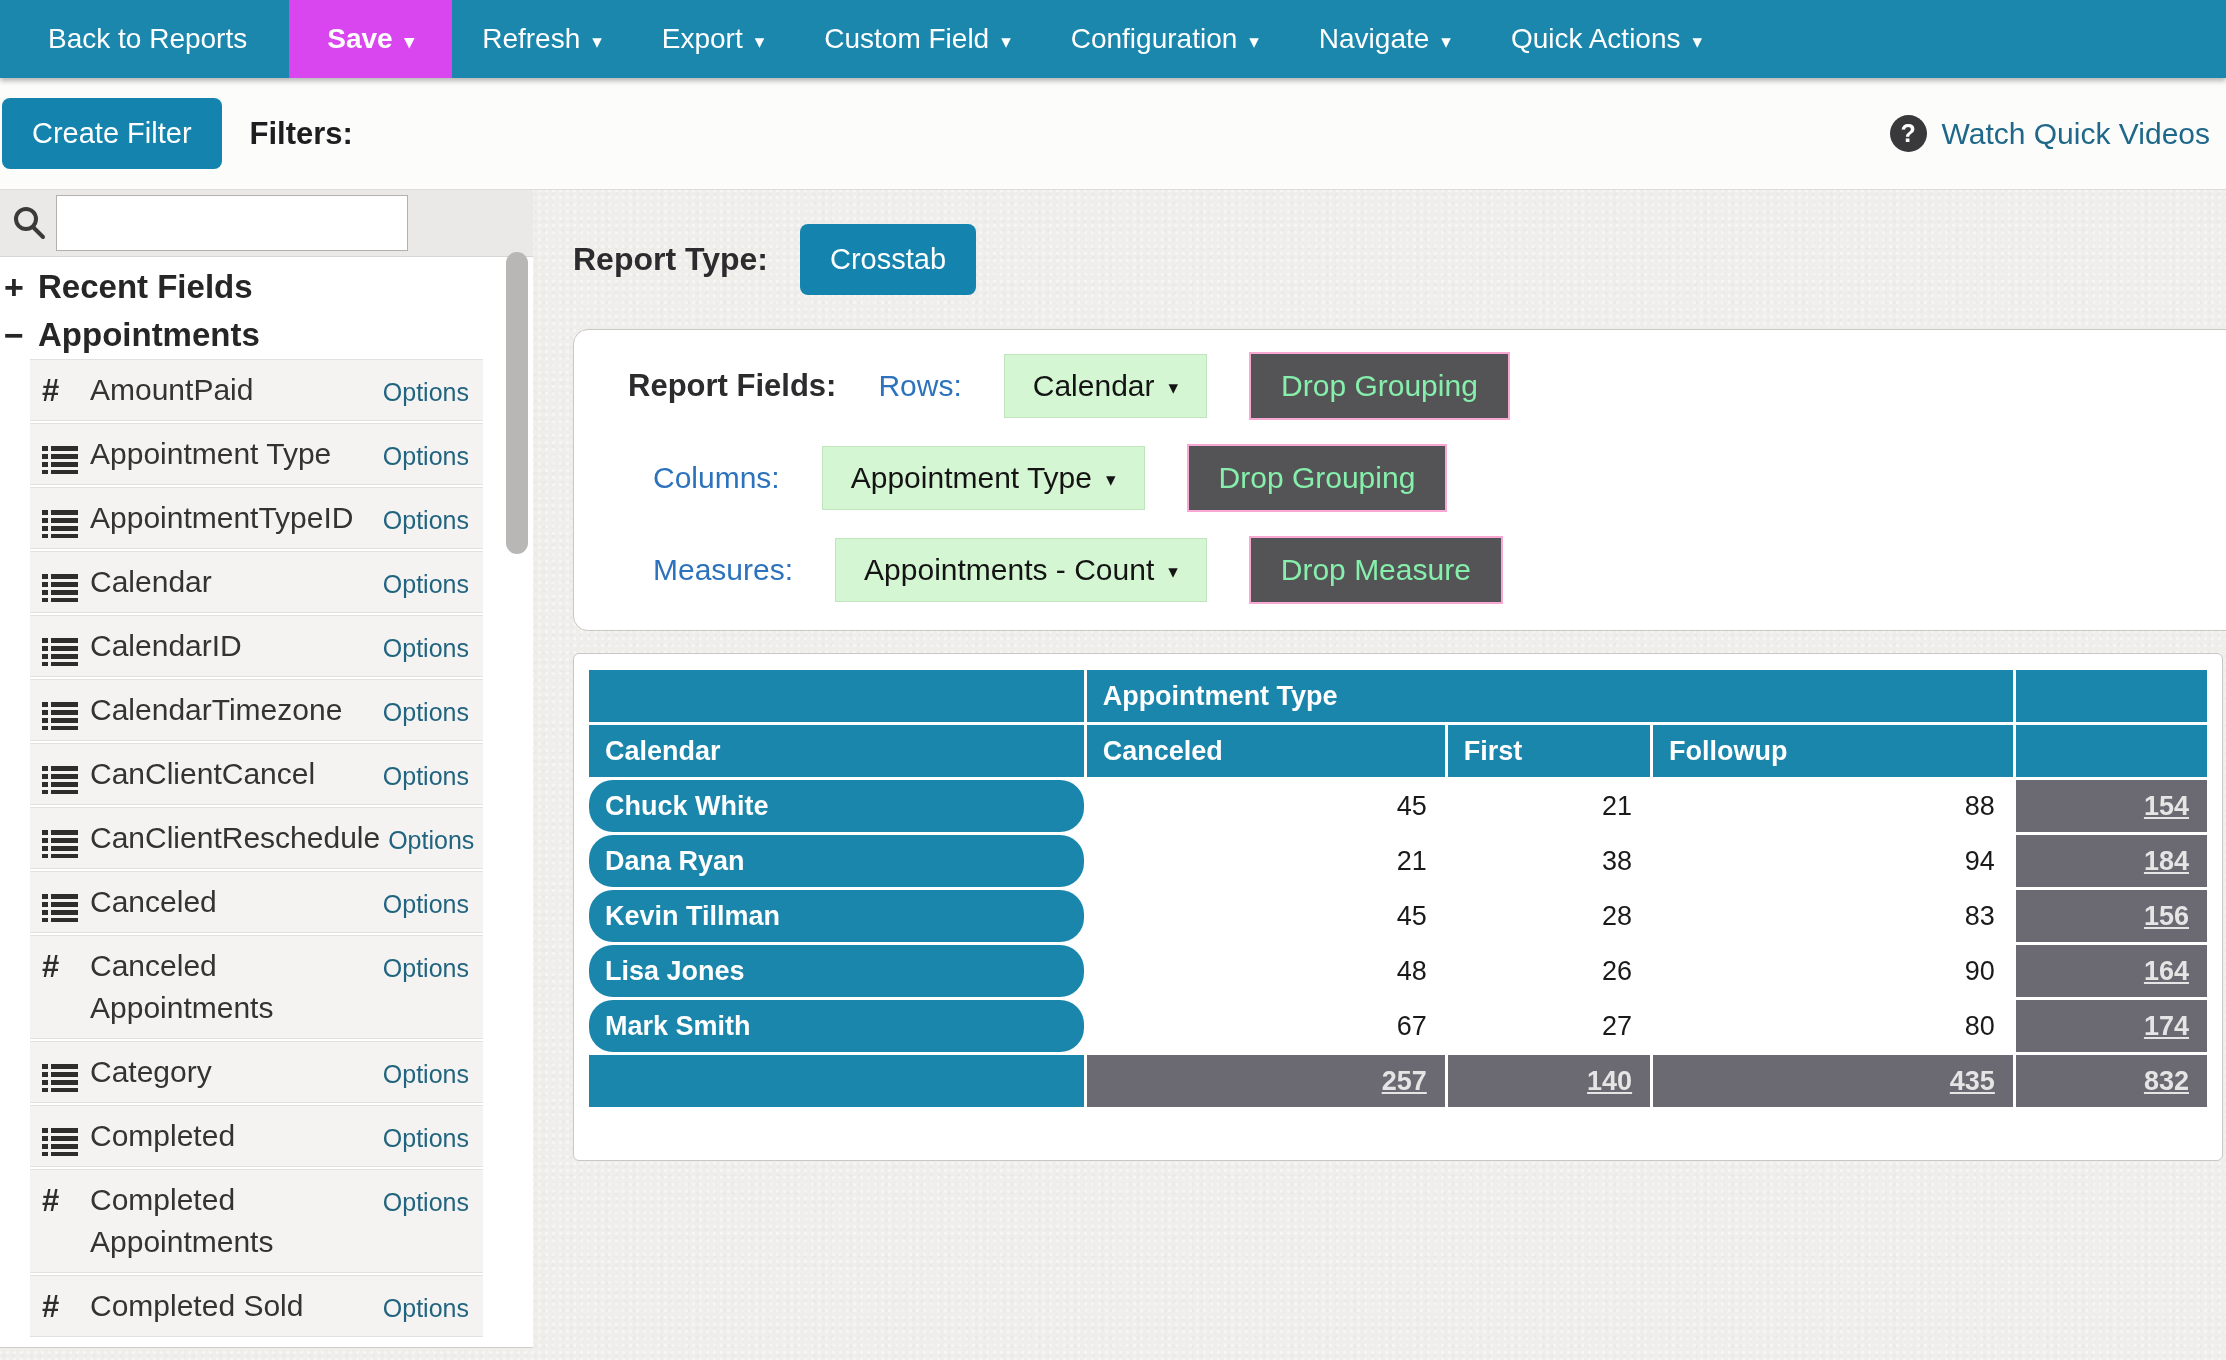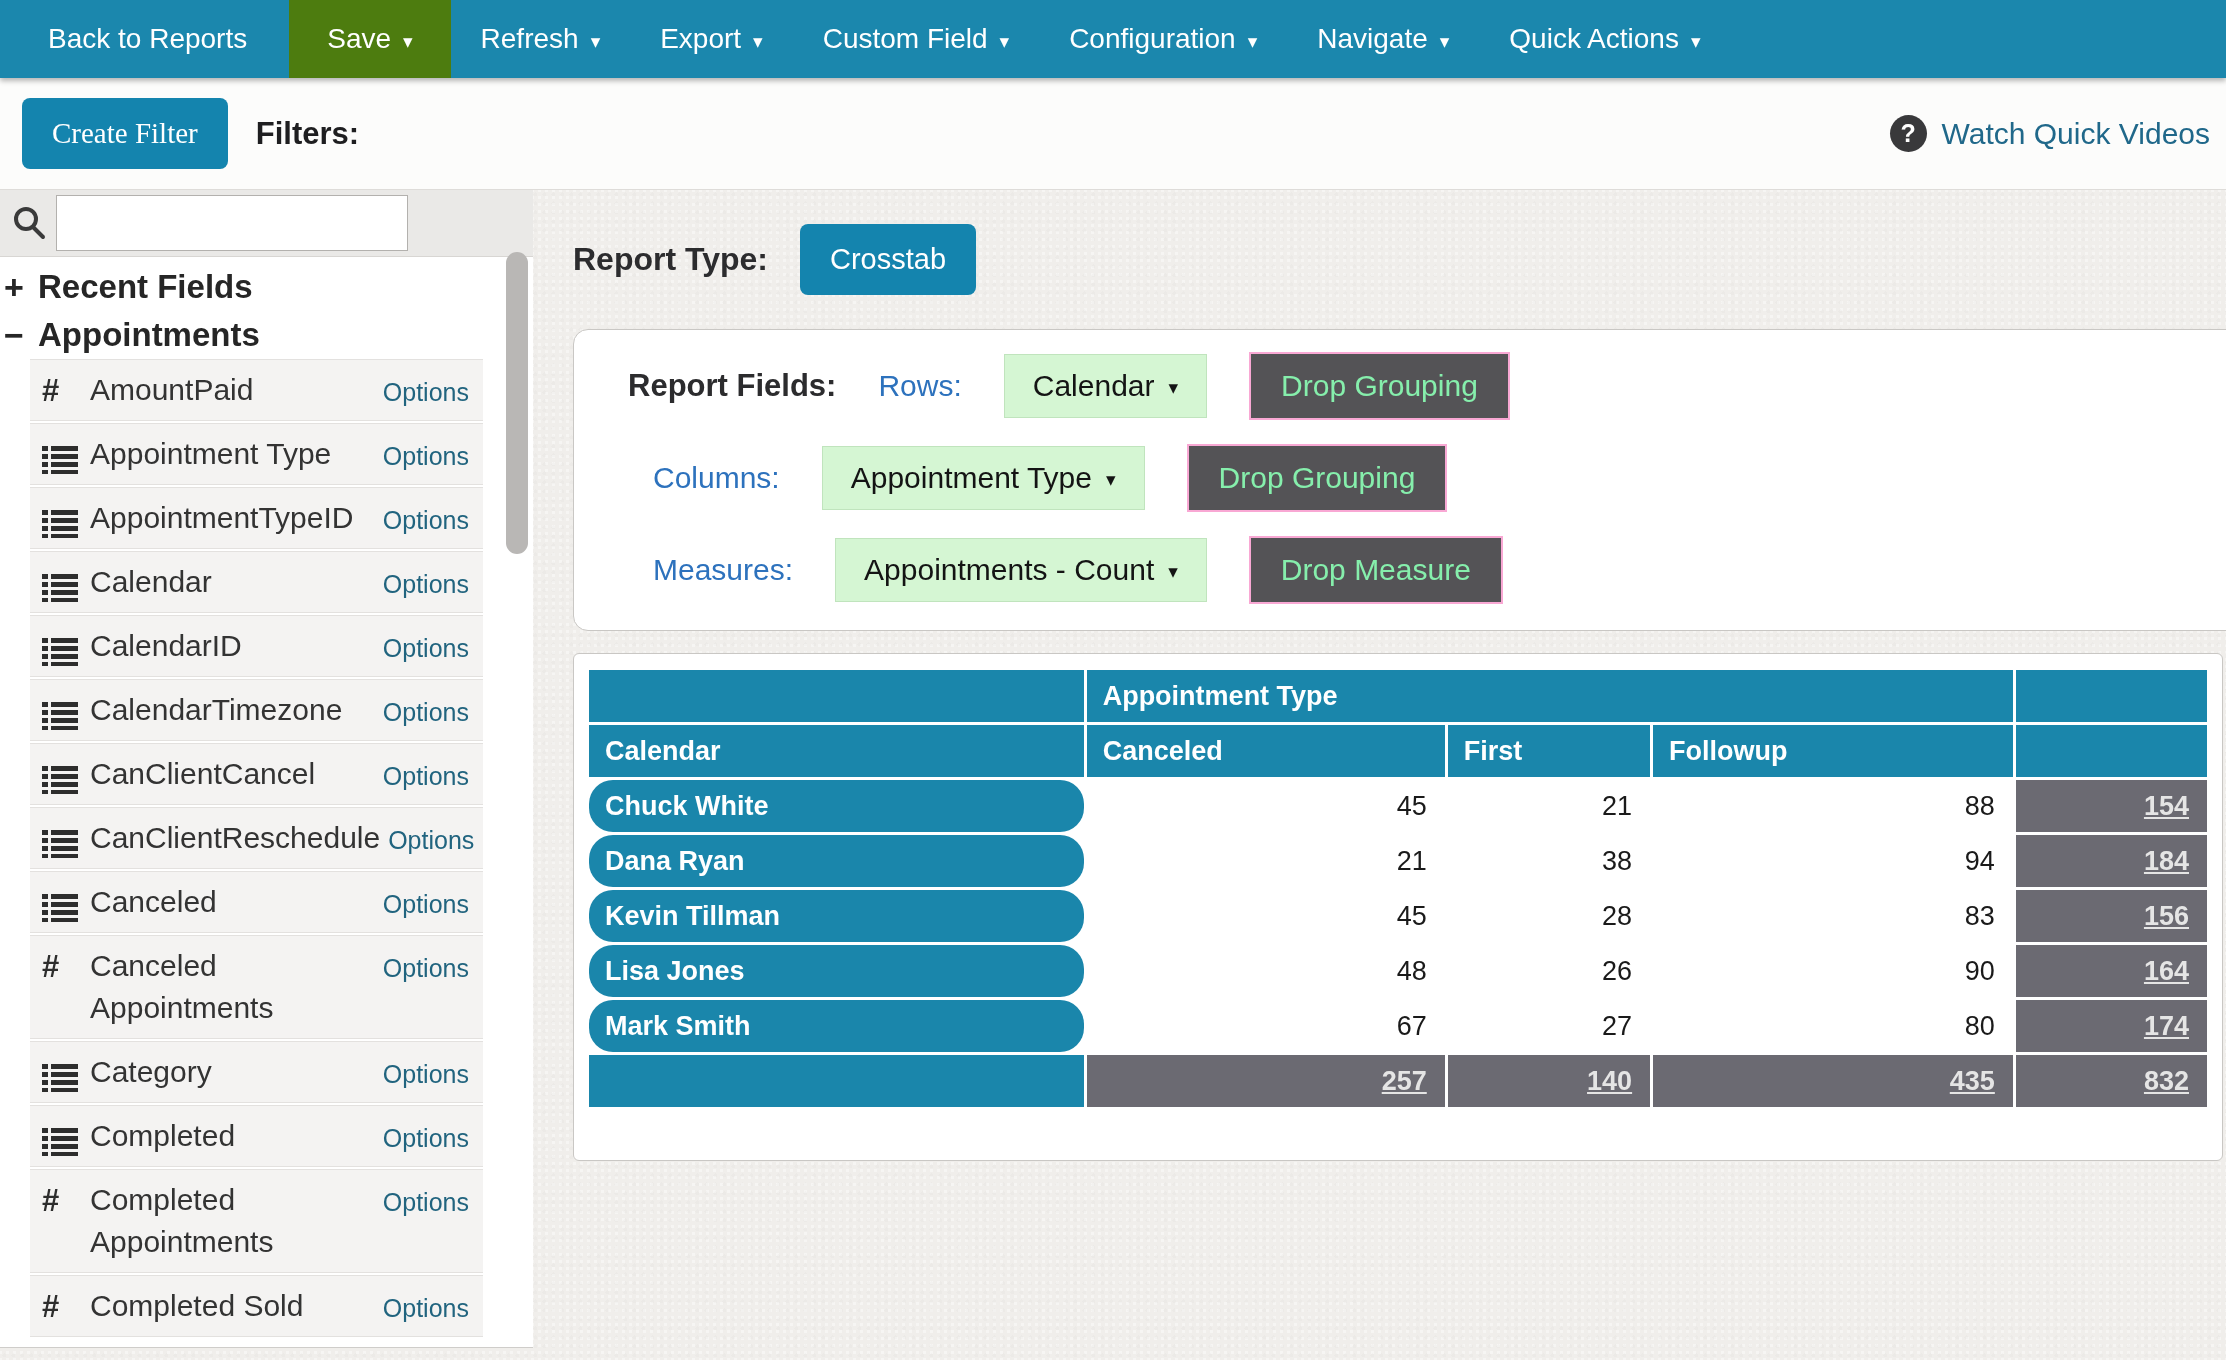--- a/index.html
+++ b/index.html
@@ -9,32 +9,32 @@
     background:#f0eeeb;
   }
   
   .nav {
     height:78px; background:#1b87ad; display:flex; align-items:stretch;
     color:#fff; font-size:28px; position:relative; z-index:5;
     box-shadow:0 3px 5px rgba(0,0,0,.28);
   }
   .nav-item { display:flex; align-items:center; gap:12px; padding:0 30px; cursor:pointer; white-space:nowrap; }
   .nav-item.first { padding-left:48px; padding-right:42px; }
-  .nav-item.save { background:#4d7c0f; padding:0 38px; }
+  .nav-item.save { background:#d946ef; padding:0 38px;font-weight:bold; }
   .caret { font-size:19px; position:relative; top:2px; }
   
   .toolbar {
     height:112px; background:#fcfcfb; display:flex; align-items:center;
     border-bottom:1px solid #dedcd9;
   }
   .btn-blue {
     background:#1484ae; color:#fff; border:none; border-radius:8px;
     font-size:29px; font-family:inherit; padding:19px 30px; cursor:pointer; white-space:nowrap;
   }
-  .create-filter { margin-left:22px;font-family:Liberation Serif, serif; }
+  .create-filter { margin-left:2px; }
   .filters-label { font-size:31px; font-weight:bold; color:#1e1e20; margin-left:28px; }
   .videos-right { margin-left:auto; display:flex; align-items:center; gap:15px; margin-right:16px; }
   .help-circle {
     width:37px; height:37px; border-radius:50%; background:#39393b; color:#fff;
     font-size:25px; font-weight:bold; display:flex; align-items:center; justify-content:center; cursor:pointer;
   }
   .videos-link { color:#20688a; font-size:30px; text-decoration:none; cursor:pointer; }
   
   .content {
     position:relative; height:1170px;

